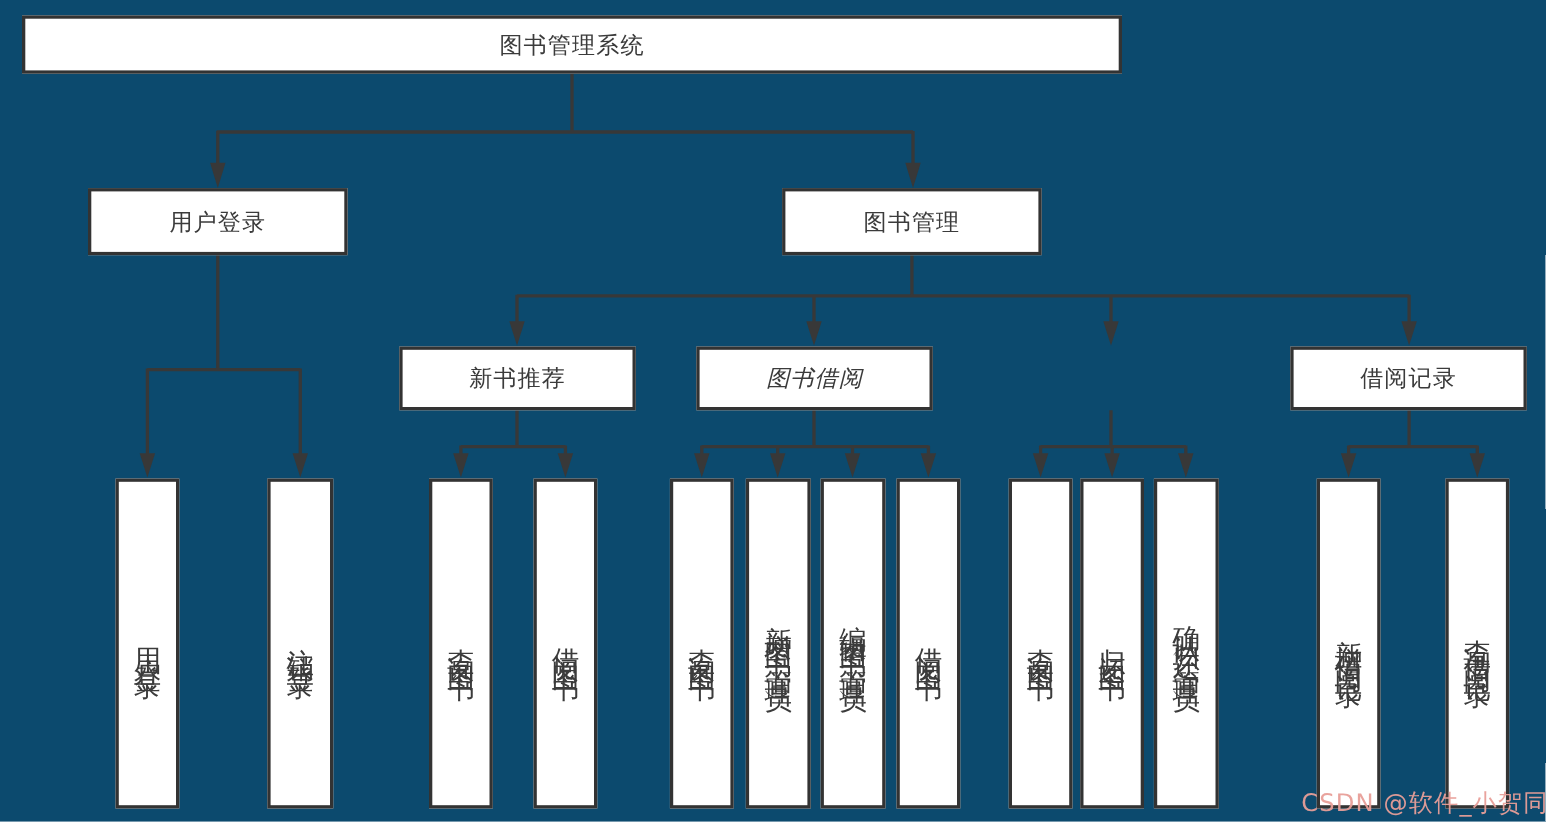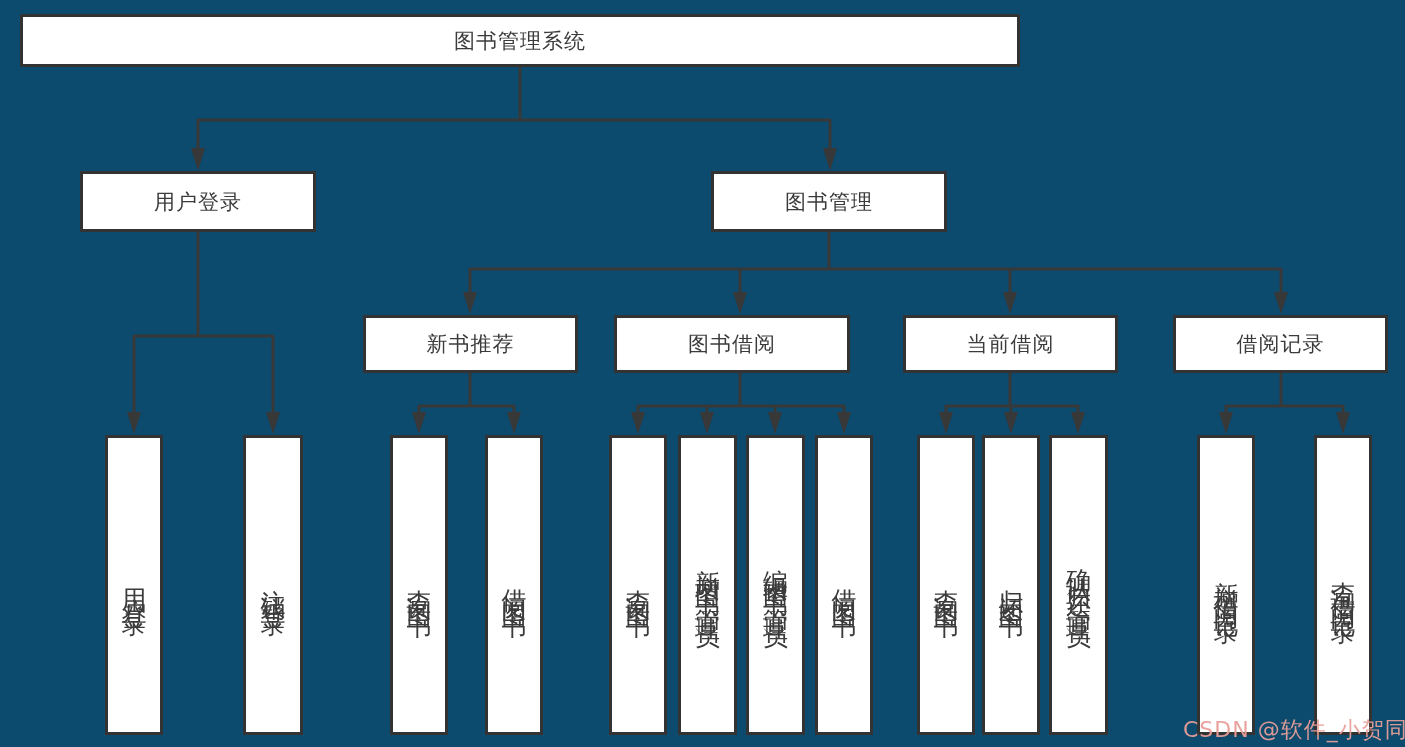--- a/index.html
+++ b/index.html
@@ -102,25 +102,22 @@
   <div class="node h-node" style="left:80px; top:171px; width:236px; height:61px;">
     <span>用户登录</span>
   </div>
   <div class="node h-node" style="left:363px; top:315px; width:215px; height:58px;">
     <span>新书推荐</span>
   </div>
 
   <div class="node h-node" style="left:711px; top:171px; width:236px; height:61px;">
     <span>图书管理</span>
   </div>
-  <div class="node h-node" style="left:614px; top:315px; width:236px; height:58px;">
+  <div class="node h-node" style="left:633px; top:315px; width:215px; height:58px;font-style:italic;">
     <span>图书借阅</span>
-  </div>
-  <div class="node h-node" style="left:903px; top:315px; width:215px; height:58px;">
-    <span>当前借阅</span>
   </div>
   <div class="node h-node" style="left:1173px; top:315px; width:215px; height:58px;">
     <span>借阅记录</span>
   </div>
 
   <div class="node v-node" style="left:105px; top:435px; width:58px; height:300px;">
     <span>用户登录</span>
   </div>
   <div class="node v-node" style="left:243px; top:435px; width:60px; height:300px;">
     <span>注销登录</span>

